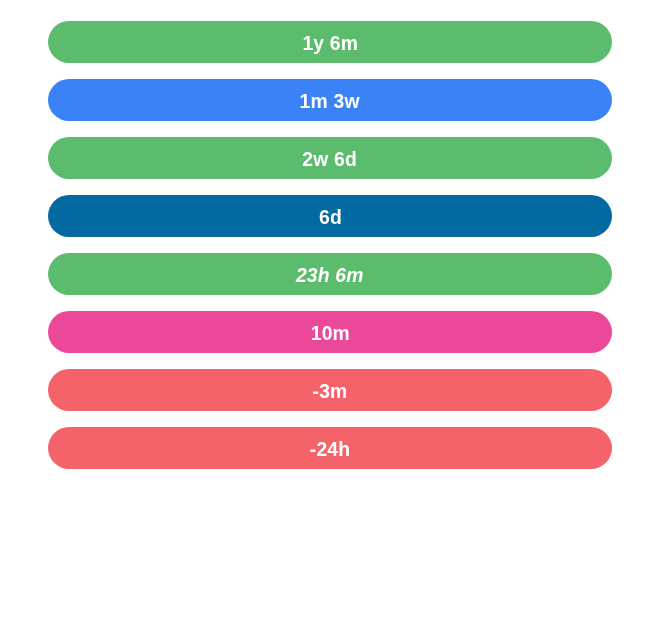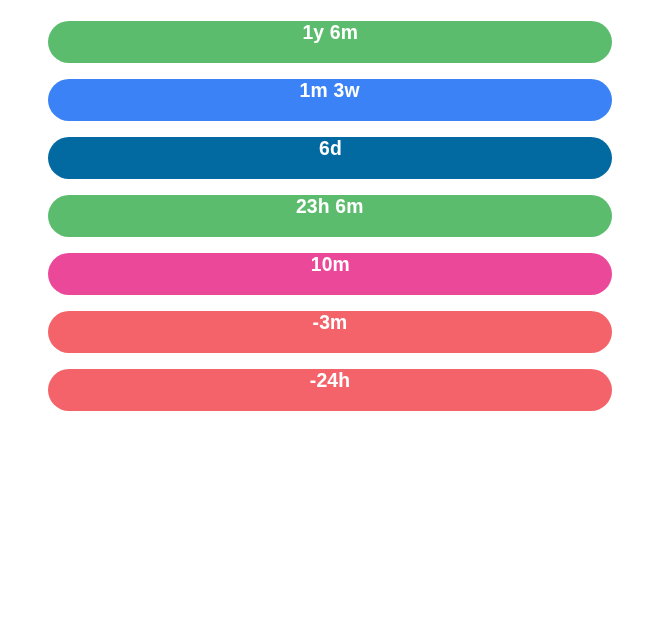--- a/index.html
+++ b/index.html
@@ -23,21 +23,21 @@
     padding: 21px 37px 0 48px;
   }
 
   .bar-row {
     position: relative;
     width: 564px;
     height: 42px;
     margin-bottom: 16px;
     border-radius: 21px;
     display: flex;
-    align-items: flex-start;
+    align-items: center;
     justify-content: center;
     box-sizing: border-box;
     overflow: hidden;
   }
 
   .bar-row:last-child {
     margin-bottom: 10px;
   }
 
   .bar-label {
@@ -62,24 +62,27 @@
 </head>
 <body>
 
 <div id="bar-list">
     <div class="bar-row status-ok" style="background: rgb(92, 188, 110);">
       <span class="bar-label text-light" style="color: rgb(255, 255, 255);">1y 6m</span>
     </div>
     <div class="bar-row status-ok" style="background: #3b82f6;">
       <span class="bar-label text-light" style="color: rgb(255, 255, 255);">1m 3w</span>
     </div>
+    <div class="bar-row status-ok" style="background: rgb(92, 188, 110);">
+      <span class="bar-label text-light" style="color: rgb(255, 255, 255);">2w 6d</span>
+    </div>
     <div class="bar-row status-ok" style="background: #0369a1;">
       <span class="bar-label text-light" style="color: rgb(255, 255, 255);">6d</span>
     </div>
-    <div class="bar-row status-ok" style="background: rgb(92, 188, 110);">
+    <div class="bar-row status-ok" style="background: rgb(92, 188, 110); font-style: italic;">
       <span class="bar-label text-light" style="color: rgb(255, 255, 255);">23h 6m</span>
     </div>
     <div class="bar-row status-overdue" style="background: #ec4899;">
       <span class="bar-label text-light" style="color: rgb(255, 255, 255);">10m</span>
     </div>
     <div class="bar-row status-overdue" style="background: rgb(244, 99, 106);">
       <span class="bar-label text-light" style="color: rgb(255, 255, 255);">-3m</span>
     </div>
     <div class="bar-row status-overdue" style="background: rgb(244, 99, 106);">
       <span class="bar-label text-light" style="color: rgb(255, 255, 255);">-24h</span>

